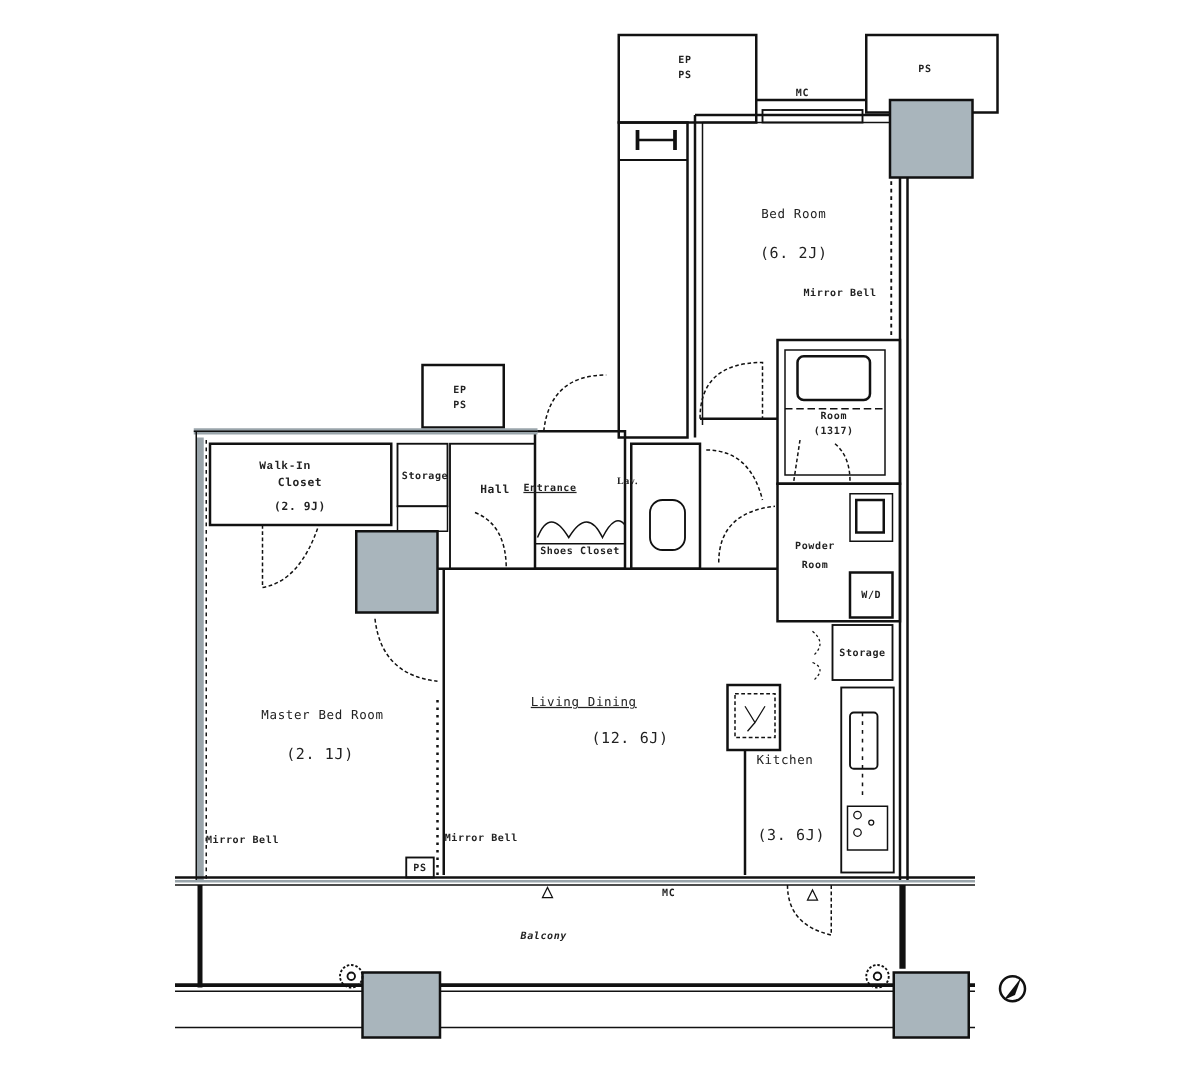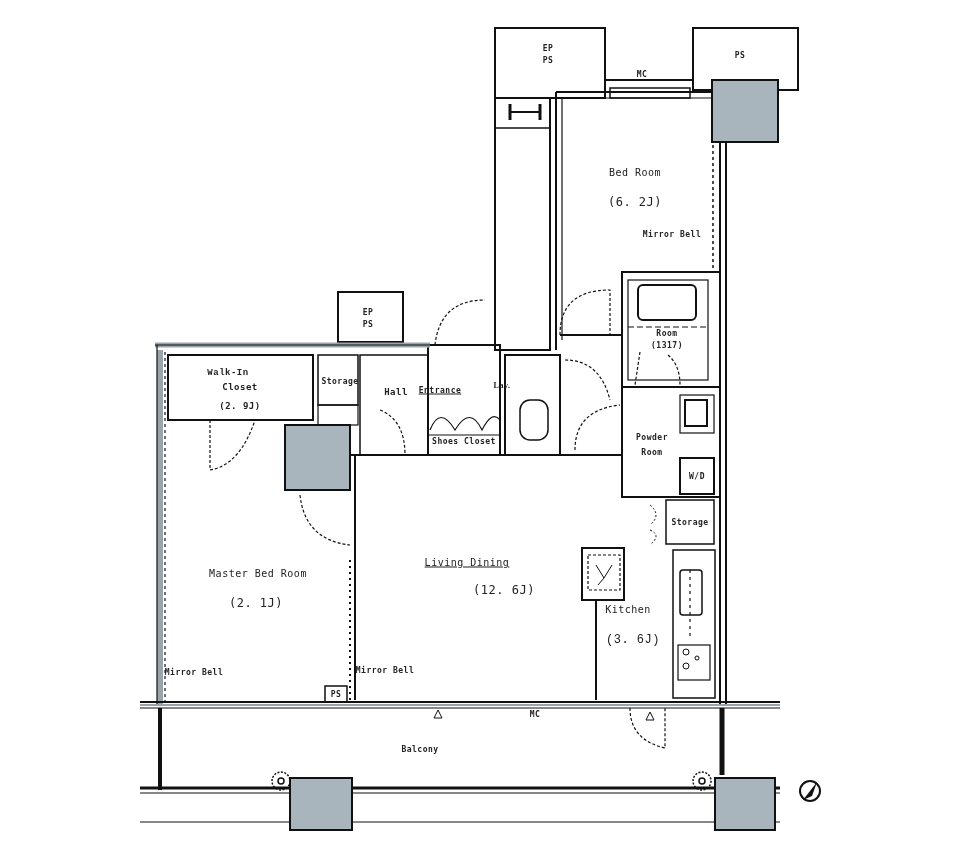--- a/index.html
+++ b/index.html
@@ -163,19 +163,19 @@
 <div class="lbl tiny" style="left:652px;top:437px;">Powder</div>
 <div class="lbl tiny" style="left:652px;top:452px;">Room</div>
 <div class="lbl tiny" style="left:697px;top:476px;">W/D</div>
 <div class="lbl tiny" style="left:690px;top:522px;">Storage</div>
 
 <div class="lbl room" style="left:467px;top:562px;text-decoration:underline;">Living Dining</div>
 <div class="lbl area" style="left:467px;top:590px;margin-left:37px;">(12. 6J)</div>
 <div class="lbl tiny" style="left:385px;top:670px;">Mirror Bell</div>
 
 <div class="lbl room" style="left:628px;top:609px;">Kitchen</div>
-<div class="lbl area" style="left:633px;top:640px;font-family:Liberation Mono, monospace;">(3. 6J)</div>
+<div class="lbl area" style="left:633px;top:668px;">(3. 6J)</div>
 
 <div class="lbl room" style="left:258px;top:573px;">Master Bed Room</div>
 <div class="lbl area" style="left:256px;top:603px;">(2. 1J)</div>
 <div class="lbl tiny" style="left:194px;top:672px;">Mirror Bell</div>
 
-<div class="lbl tiny" style="left:420px;top:749px;">Balcony</div>
+<div class="lbl tiny" style="left:435px;top:749px;font-style:italic;">Balcony</div>
 
 </body></html>

